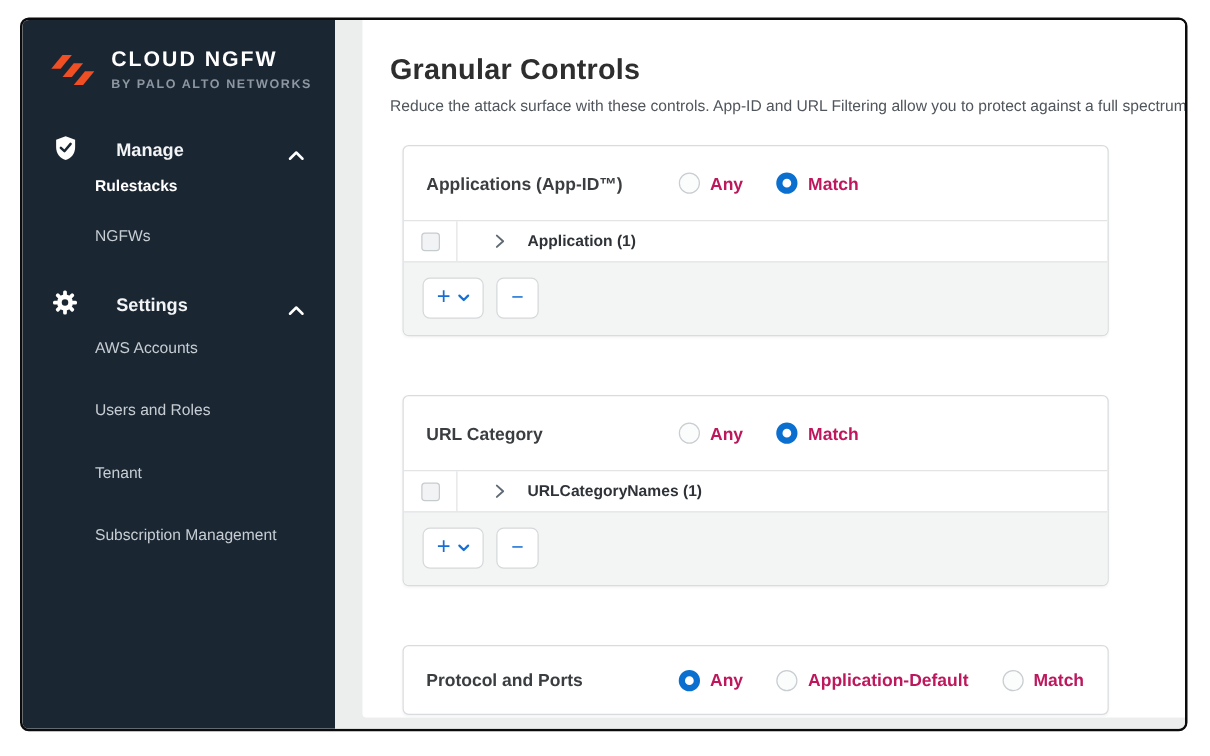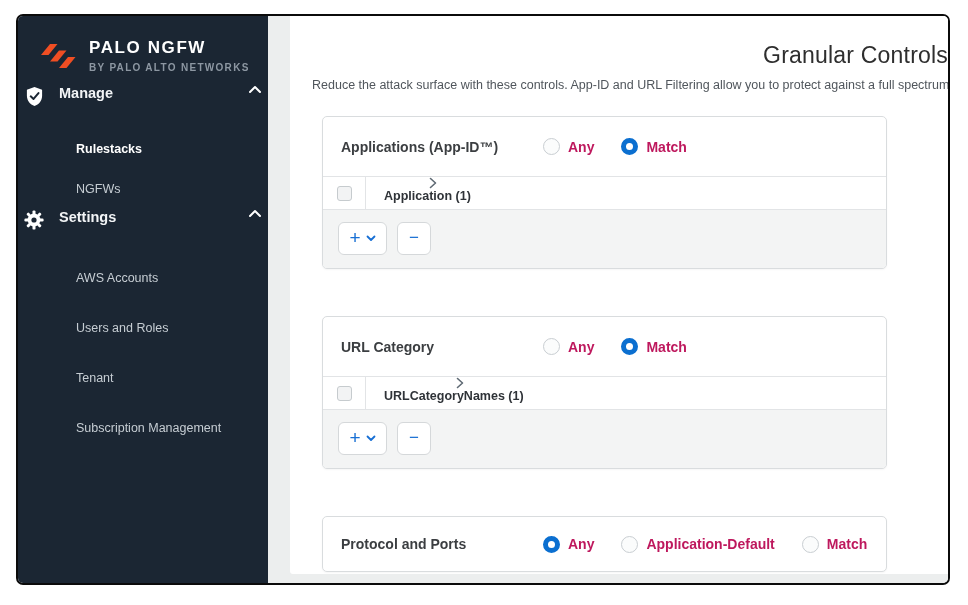--- a/index.html
+++ b/index.html
@@ -10,53 +10,53 @@
     display: flex; background: #fff; }
 
   
   .sidebar { width: 250px; flex-shrink: 0; background: #1b2633; color: #fff; }
   .brand { display: flex; align-items: flex-start; padding: 22px 0 0 22px; }
   .brand-logo { width: 38px; height: 32px; flex-shrink: 0; margin-top: 2px; }
   .brand-text { margin-left: 11px; }
   .brand-title { font-size: 17px; font-weight: bold; letter-spacing: 1.6px; color: #fff; }
   .brand-subtitle { font-size: 10px; letter-spacing: 1.3px; color: #8d97a2; margin-top: 4px; font-weight: bold; }
   .nav { margin-top: 12px; }
-  .nav-section-header { display: flex; align-items: flex-start; height: 44px; padding: 0 6px; cursor: pointer; }
+  .nav-section-header { display: flex; align-items: flex-end; height: 44px; padding: 0 24px; cursor: pointer; gap: 16px; }
   .nav-section-icon { width: 20px; height: 22px; display: flex; align-items: center; justify-content: center; }
   .nav-section-label { margin-left: 15px; font-size: 14.5px; font-weight: bold; color: #f2f4f6; }
   .nav-chevron { margin-left: auto; display: flex; }
   .nav-item { height: 40px; line-height: 40px; padding-left: 58px; font-size: 12.5px;
     color: #c6cdd3; cursor: pointer; }
   .nav-item.selected { color: #ffffff; font-weight: bold; }
   .nav-item.tall { height: 50px; line-height: 50px; }
 
   
   .main { flex: 1; background: #eceeee; position: relative; overflow: hidden; }
   .content { position: absolute; left: 22px; top: 0; right: 0; bottom: 9px;
     background: #fff; padding: 26px 0 0 22px; overflow: hidden; border-radius: 0 0 0 3px; }
-  .page-title { font-size: 23px; font-weight: 400; color: #2e2e2e; letter-spacing: 0.2px; text-align: right; }
+  .page-title { font-size: 23px; font-weight: 700; color: #2e2e2e; letter-spacing: 0.2px; }
   .page-subtitle { margin-top: 9px; font-size: 12.5px; color: #50565c; white-space: nowrap; overflow: hidden; }
   .panels { margin-top: 24px; margin-left: 10px; display: flex; flex-direction: column; gap: 47px; width: 565px; }
 
   .panel { border: 1px solid #d9dcde; border-radius: 5px; background: #fff; overflow: hidden;
     box-shadow: 0 1px 2px rgba(0,0,0,0.04); }
   .panel-header { display: flex; align-items: center; height: 59px; padding: 0 18px; }
   .panel-title { font-size: 14px; font-weight: 600; color: #3b3e41; width: 196px; flex-shrink: 0; }
   .options { display: flex; align-items: center; gap: 27px; margin-left: 6px; }
   .option { display: flex; align-items: center; cursor: pointer; }
   .radio { width: 17px; height: 17px; border-radius: 50%; background: #fbfcfc;
     border: 1.5px solid #c9ced2; flex-shrink: 0; }
   .radio.selected { border: 5px solid #0b6fd0; background: #fff; }
   .option-label { margin-left: 8px; font-size: 14px; font-weight: 700; color: #be185d; }
 
   .grid-row { border-top: 1px solid #e2e4e6; display: flex; align-items: stretch; height: 33px; }
   .checkbox-cell { width: 43px; display: flex; align-items: center; justify-content: center;
     border-right: 1px solid #e2e4e6; }
   .checkbox { width: 15px; height: 15px; border: 1px solid #c6cbce; border-radius: 3px; background: #f2f3f4; cursor: pointer; }
-  .row-main { display: flex; align-items: center; flex-direction: column; }
+  .row-main { display: flex; align-items: center; }
   .expander { margin-left: 30px; display: flex; cursor: pointer; }
   .row-label { margin-left: 18px; font-size: 12.5px; font-weight: 600; color: #2f3338; }
 
   .panel-footer { background: #f3f4f4; border-top: 1px solid #e2e4e6; padding: 12px 15px 13px; display: flex; gap: 10px; }
   .btn { background: #fff; border: 1px solid #d5d8da; border-radius: 6px; height: 33px;
     display: flex; align-items: center; justify-content: center; cursor: pointer; color: #176fd4; }
   .btn-add { width: 49px; gap: 5px; }
   .btn-remove { width: 34px; }
   .glyph-plus { font-size: 19px; font-weight: 400; line-height: 1; margin-top: -2px; }
   .glyph-minus { font-size: 17px; font-weight: 400; line-height: 1; margin-top: -2px; }
@@ -69,21 +69,21 @@
   <div class="sidebar">
     <div class="brand">
       <svg class="brand-logo" viewBox="0 0 38 32">
         <g fill="#f04e23">
           <polygon points="1,15 10,4 17.5,4 8.5,15"></polygon>
           <polygon points="10,21.5 19,10.5 26.5,10.5 17.5,21.5"></polygon>
           <polygon points="19,28 28,17 35.5,17 26.5,28"></polygon>
         </g>
       </svg>
       <div class="brand-text">
-        <div class="brand-title">PALO NGFW</div>
+        <div class="brand-title">CLOUD NGFW</div>
         <div class="brand-subtitle">BY PALO ALTO NETWORKS</div>
       </div>
     </div>
 
     <div class="nav">
 
       <div class="nav-section-header">
         <span class="nav-section-icon">
           <svg width="19" height="21" viewBox="0 0 20 22">
             <path d="M10 1 L18 4 V10 C18 15.8 14.6 19.5 10 21 C5.4 19.5 2 15.8 2 10 V4 Z" fill="#ffffff"></path>

